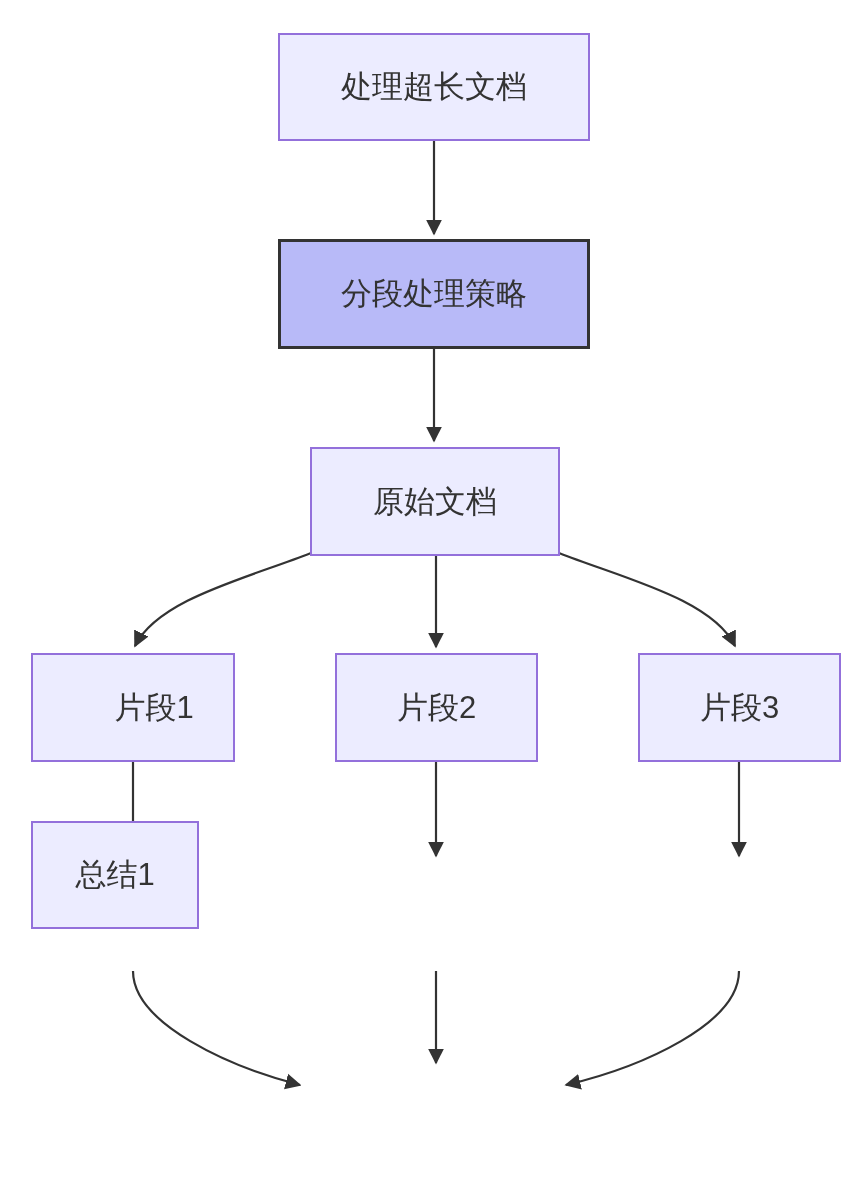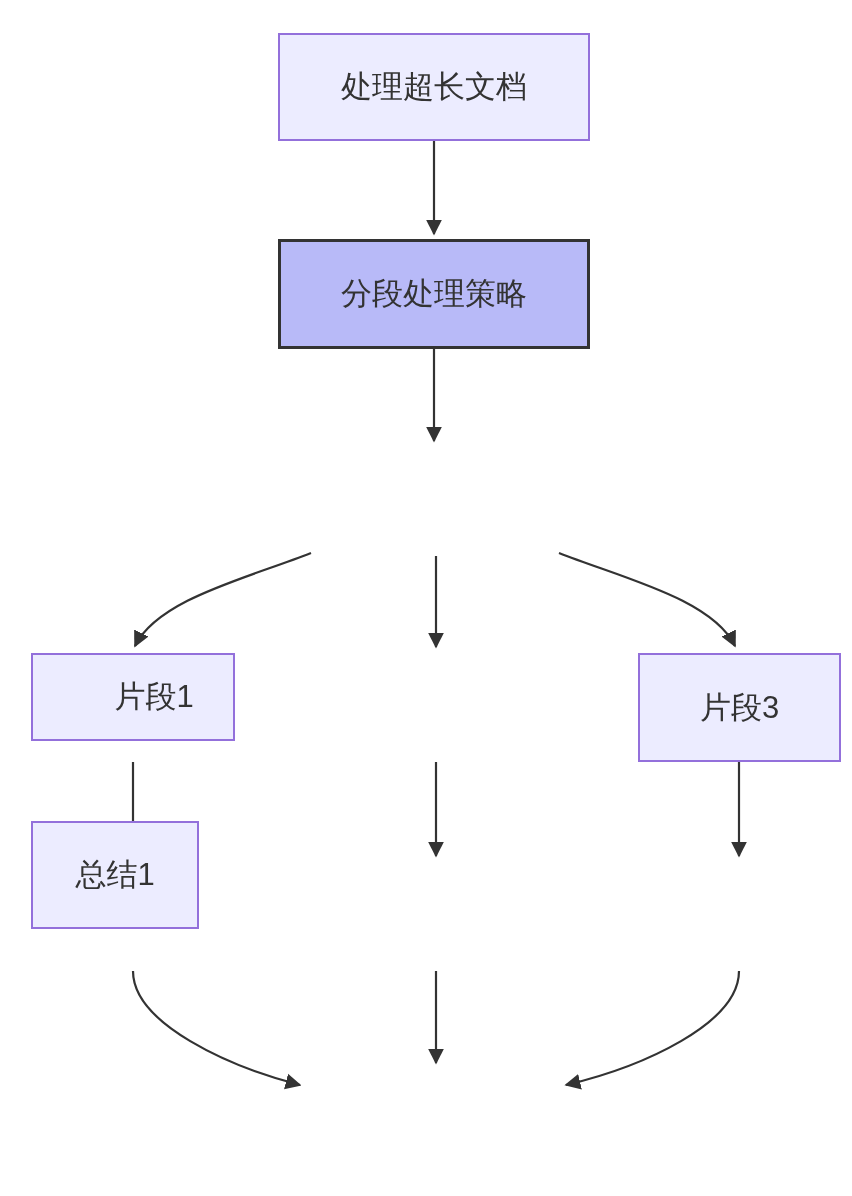--- a/index.html
+++ b/index.html
@@ -69,25 +69,31 @@
   </svg>
 
   <div class="node node--emphasis" style="left:278px; top:239px; width:312px; height:110px;">
     <span>分段处理策略</span>
   </div>
 
   <div class="node" style="left:278px; top:33px; width:312px; height:108px;">
     <span>处理超长文档</span>
   </div>
 
+  <div class="node" style="left:310px; top:447px; width:250px; height:109px;">
+    <span>原始文档</span>
+  </div>
 
-  <div class="node" style="left:31px; top:653px; width:204px; height:88px;padding-left:42px;">
+  <div class="node" style="left:31px; top:653px; width:204px; height:109px;padding-left:42px;">
     <span>片段1</span>
   </div>
 
+  <div class="node" style="left:335px; top:653px; width:203px; height:109px;">
+    <span>片段2</span>
+  </div>
 
   <div class="node" style="left:638px; top:653px; width:203px; height:109px;">
     <span>片段3</span>
   </div>
 
   <div class="node" style="left:31px; top:821px; width:168px; height:108px;">
     <span>总结1</span>
   </div>
 
 

